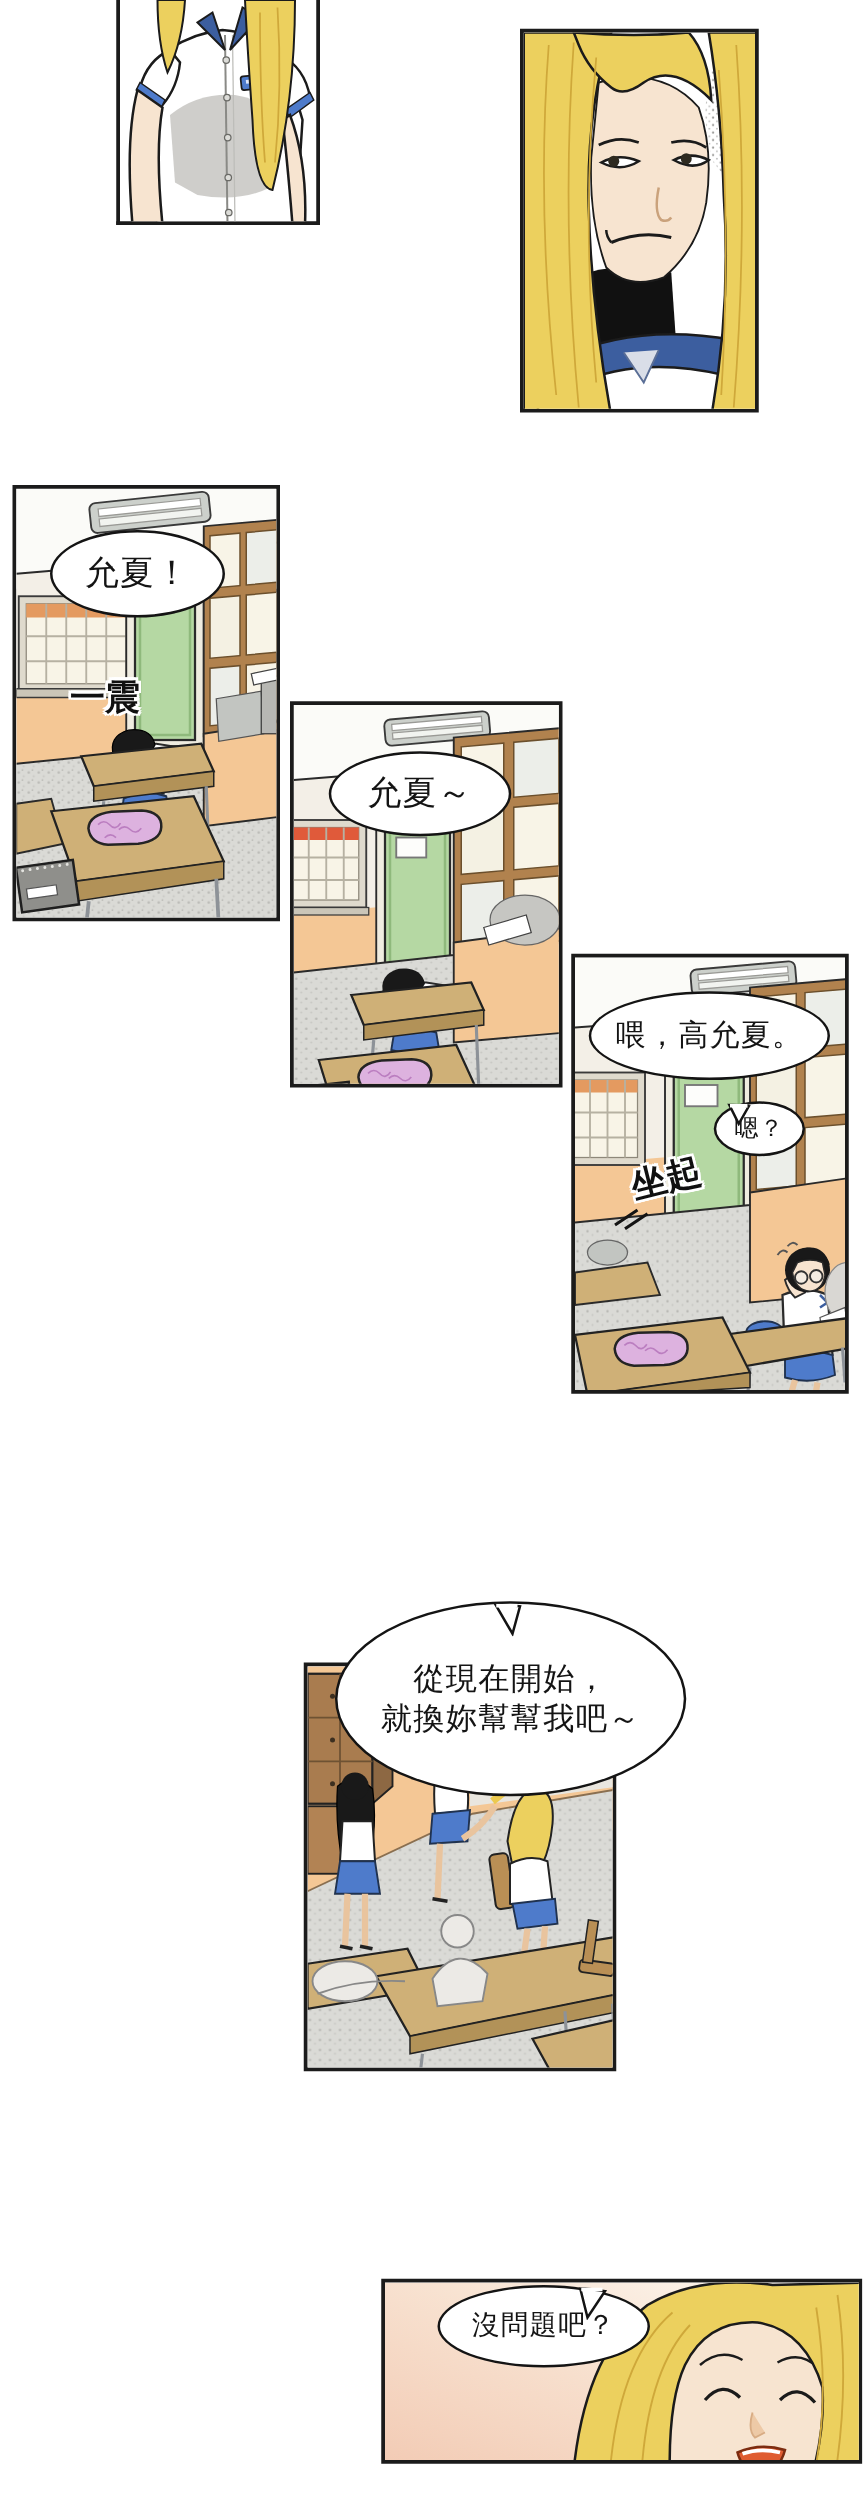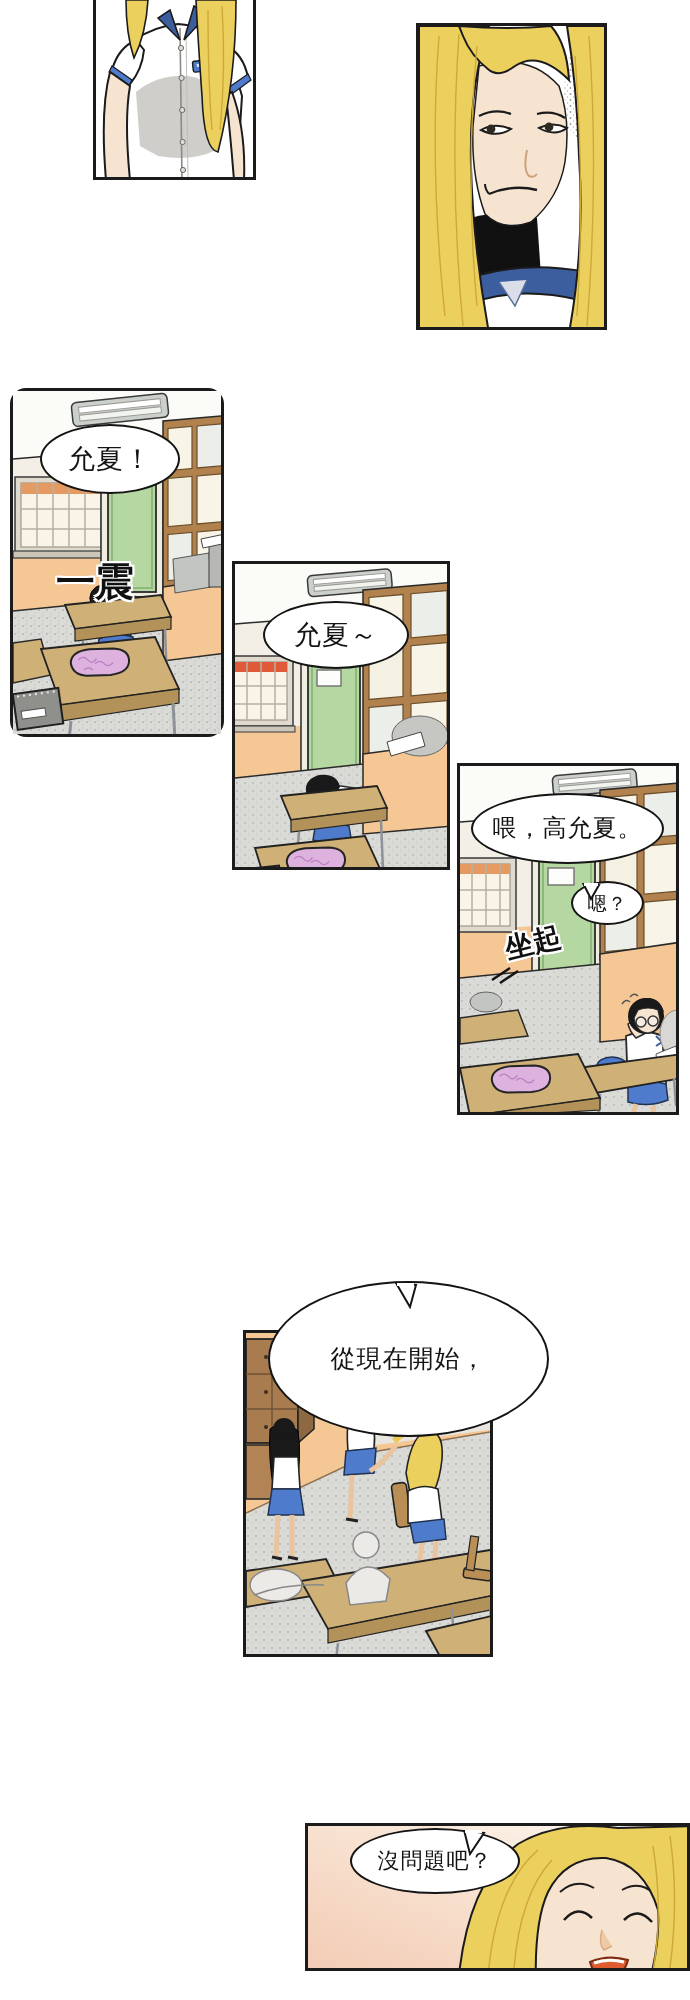--- a/index.html
+++ b/index.html
@@ -100,21 +100,21 @@
         <path d="M20,10 Q10,140 26,290"></path>
             <path d="M40,8 Q30,150 44,300"></path>
             <path d="M58,20 Q46,150 58,280"></path>
         <path d="M170,10 Q180,150 168,300"></path>
             <path d="M156,30 Q166,160 158,290"></path>
       </g>
     </svg>
       </div>
   </section>
 
-  <section class="panel" style="left:10px;top:388px;width:214px;height:349px;border-radius:16px;">
+  <section class="panel" style="left:10px;top:388px;width:214px;height:349px;">
     <div class="clip">
         <svg width="214" height="349" viewBox="0 0 214 349">
       <defs>
         <pattern id="fl3" width="8" height="8" patternUnits="userSpaceOnUse">
           <rect width="8" height="8" style="fill:var(--floor)"></rect>
           <circle cx="2" cy="3" r="1" fill="#b9b9b5"></circle>
               <circle cx="6" cy="6" r="0.8" fill="#c7c7c3"></circle>
               <circle cx="5" cy="1" r="0.6" fill="#a9a9a5"></circle>
         </pattern>
       </defs>
@@ -210,21 +210,21 @@
               <circle cx="31" cy="303" r="1.2"></circle>
               <circle cx="37" cy="303" r="1.2"></circle>
               <circle cx="43" cy="303" r="1.2"></circle>
             </g>
       </g>
     </svg>
       </div>
     <div class="bubble" style="left:27px;top:33px;width:136px;height:66px;font-size:27px;">
       <span>允夏！</span>
     </div>
-    <div class="sfx" style="left:43px;top:164px;font-size:39px;">一震</div>
+    <div class="sfx" style="left:43px;top:148px;font-size:28px;">一震</div>
   </section>
 
   <section class="panel" style="left:232px;top:561px;width:218px;height:309px;">
     <div class="clip">
         <svg width="218" height="346" viewBox="0 0 218 346">
       <defs>
         <pattern id="fl4" width="8" height="8" patternUnits="userSpaceOnUse">
           <rect width="8" height="8" style="fill:var(--floor)"></rect>
           <circle cx="2" cy="3" r="1" fill="#b9b9b5"></circle>
               <circle cx="6" cy="6" r="0.8" fill="#c7c7c3"></circle>
@@ -532,20 +532,21 @@
       </g>
       <g transform="rotate(8 228 266)">
         <rect x="214" y="236" width="28" height="10" rx="3" fill="#b98f55" stroke="#222" stroke-width="1.5"></rect>
         <rect x="216" y="204" width="8" height="34" fill="#b98f55" stroke="#222" stroke-width="1.2"></rect>
       </g>
     </svg>
       </div>
     <div class="bubble" style="left:22px;top:-52px;width:277px;height:152px;font-size:25px;">
       <span>
           <span style="display:block;">從現在開始，</span>
+          <span style="display:block;">就換妳幫幫我吧～</span>
         </span>
       <svg class="tail" width="24" height="26" style="left:124px;bottom:-18px;">
         <polygon points="2,0 22,2 16,24" fill="#ffffff" stroke="#141414" stroke-width="2"></polygon>
         <rect x="3" y="0" width="17" height="3" fill="#ffffff"></rect>
       </svg>
     </div>
   </section>
 
   <section class="panel" style="left:305px;top:1823px;width:385px;height:148px;">
     <div class="clip">

